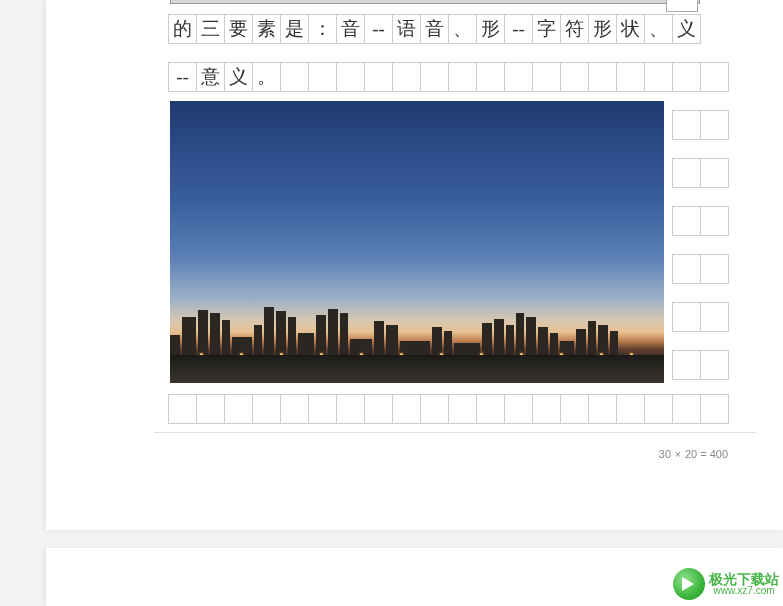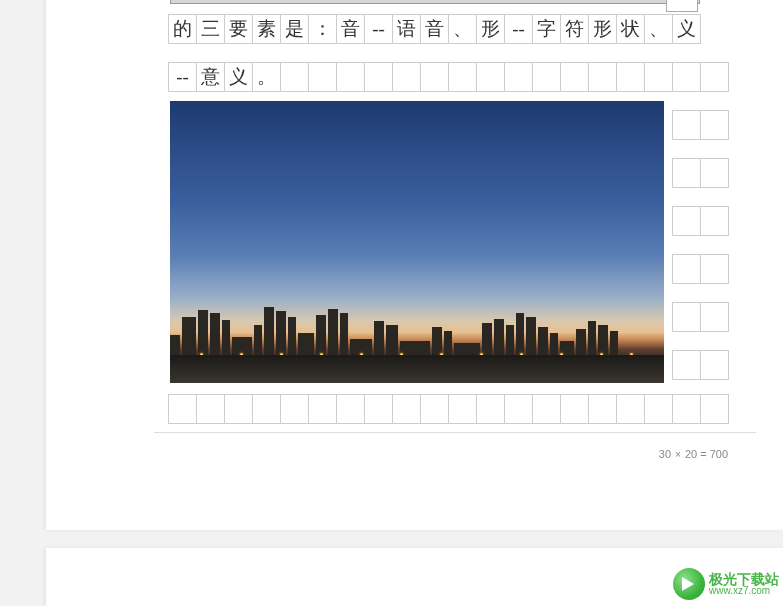--- a/index.html
+++ b/index.html
@@ -192,20 +192,21 @@
     .wm-cn {
       font-size: 14px;
       color: #4ab54a;
       font-weight: bold;
       font-family: "Microsoft YaHei", sans-serif;
     }
     .wm-url {
       font-size: 10px;
       color: #4ab54a;
       font-family: Arial, sans-serif;
+      text-align: center;
     }
     .hr-line {
       position: absolute;
       left: 154px;
       top: 432px;
       width: 602px;
       height: 1px;
       background: #ddd;
     }
   </style>
@@ -367,21 +368,21 @@
       <div class="light" style="left:430px"></div>
       <div class="light" style="left:460px"></div>
     </div>
     <div class="water"></div>
   </div>
 </div>
 
 <div class="footer-text">
   <span>30</span>
   <span class="mult">×</span>
-  <span>20 = 700</span>
+  <span>20 = 400</span>
 </div>
 
 <div class="lower-panel"></div>
 
 <div class="watermark">
   <div class="wm-icon"></div>
   <div class="wm-text">
     <span class="wm-cn">极光下载站</span>
     <span class="wm-url">www.xz7.com</span>
   </div>

